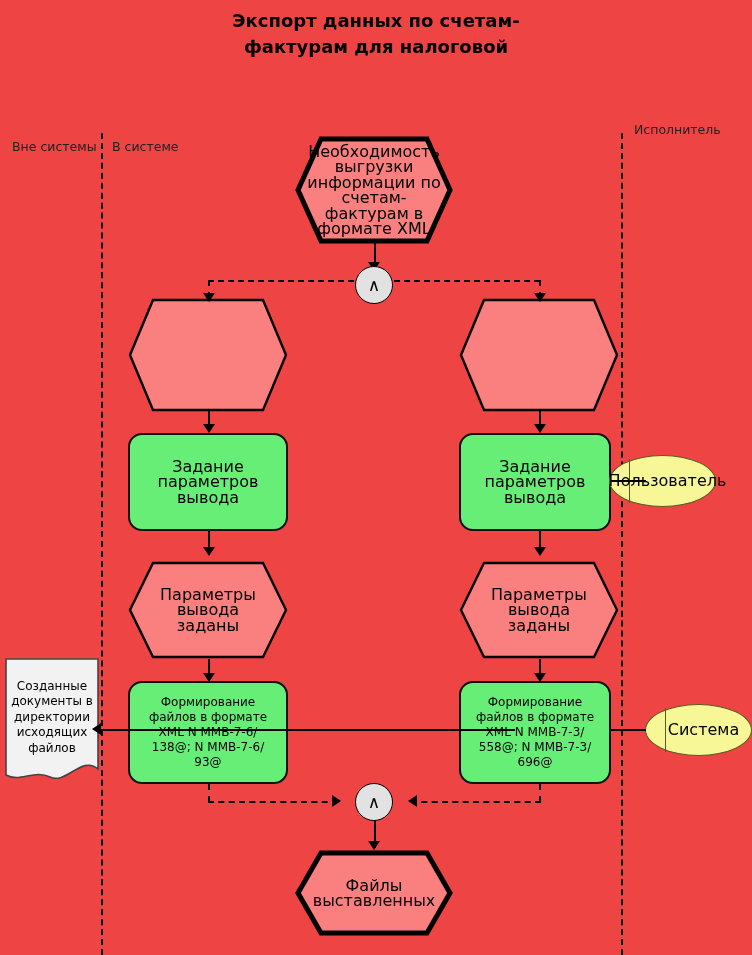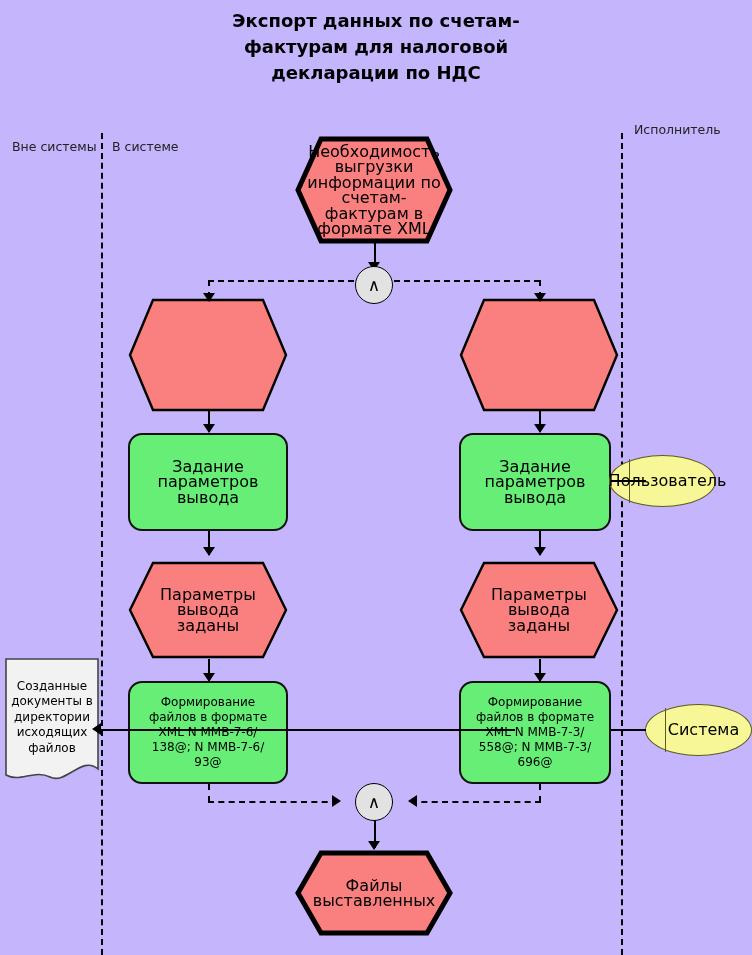--- a/index.html
+++ b/index.html
@@ -5,21 +5,21 @@
   * { box-sizing: border-box; }
   html, body {
     margin: 0; padding: 0;
     background: #ffffff;
     font-family: "DejaVu Sans", "Liberation Sans", sans-serif;
   }
   #canvas {
     position: relative;
     width: 752px;
     height: 955px;
-    background: #c4b5fd;
+    background: #ef4444;
     overflow: hidden;
   }
 
   
   #title {
     position: absolute;
     left: 176px; top: 8px;
     width: 400px;
     text-align: center;
     font-size: 18px;
@@ -133,21 +133,20 @@
   .arrow.right { border-top: 6px solid transparent; border-bottom: 6px solid transparent; border-left: 9px solid #000000; }
 </style>
 </head>
 <body>
 
 <div id="canvas">
 
   <div id="title">
     <div>Экспорт данных по счетам-</div>
     <div>фактурам для налоговой</div>
-    <div>декларации по НДС</div>
   </div>
 
   <div class="lane-label" style="left:12px; top:139px;">Вне системы</div>
   <div class="lane-label" style="left:112px; top:139px;">В системе</div>
   <div class="lane-label" style="left:634px; top:122px;">Исполнитель</div>
 
   <div class="lane-divider" style="left:101px; top:133px; height:822px;"></div>
   <div class="lane-divider" style="left:621px; top:133px; height:822px;"></div>
 
   <div class="conn solid-v" style="left:374px; top:243px; height:25px;"></div>

